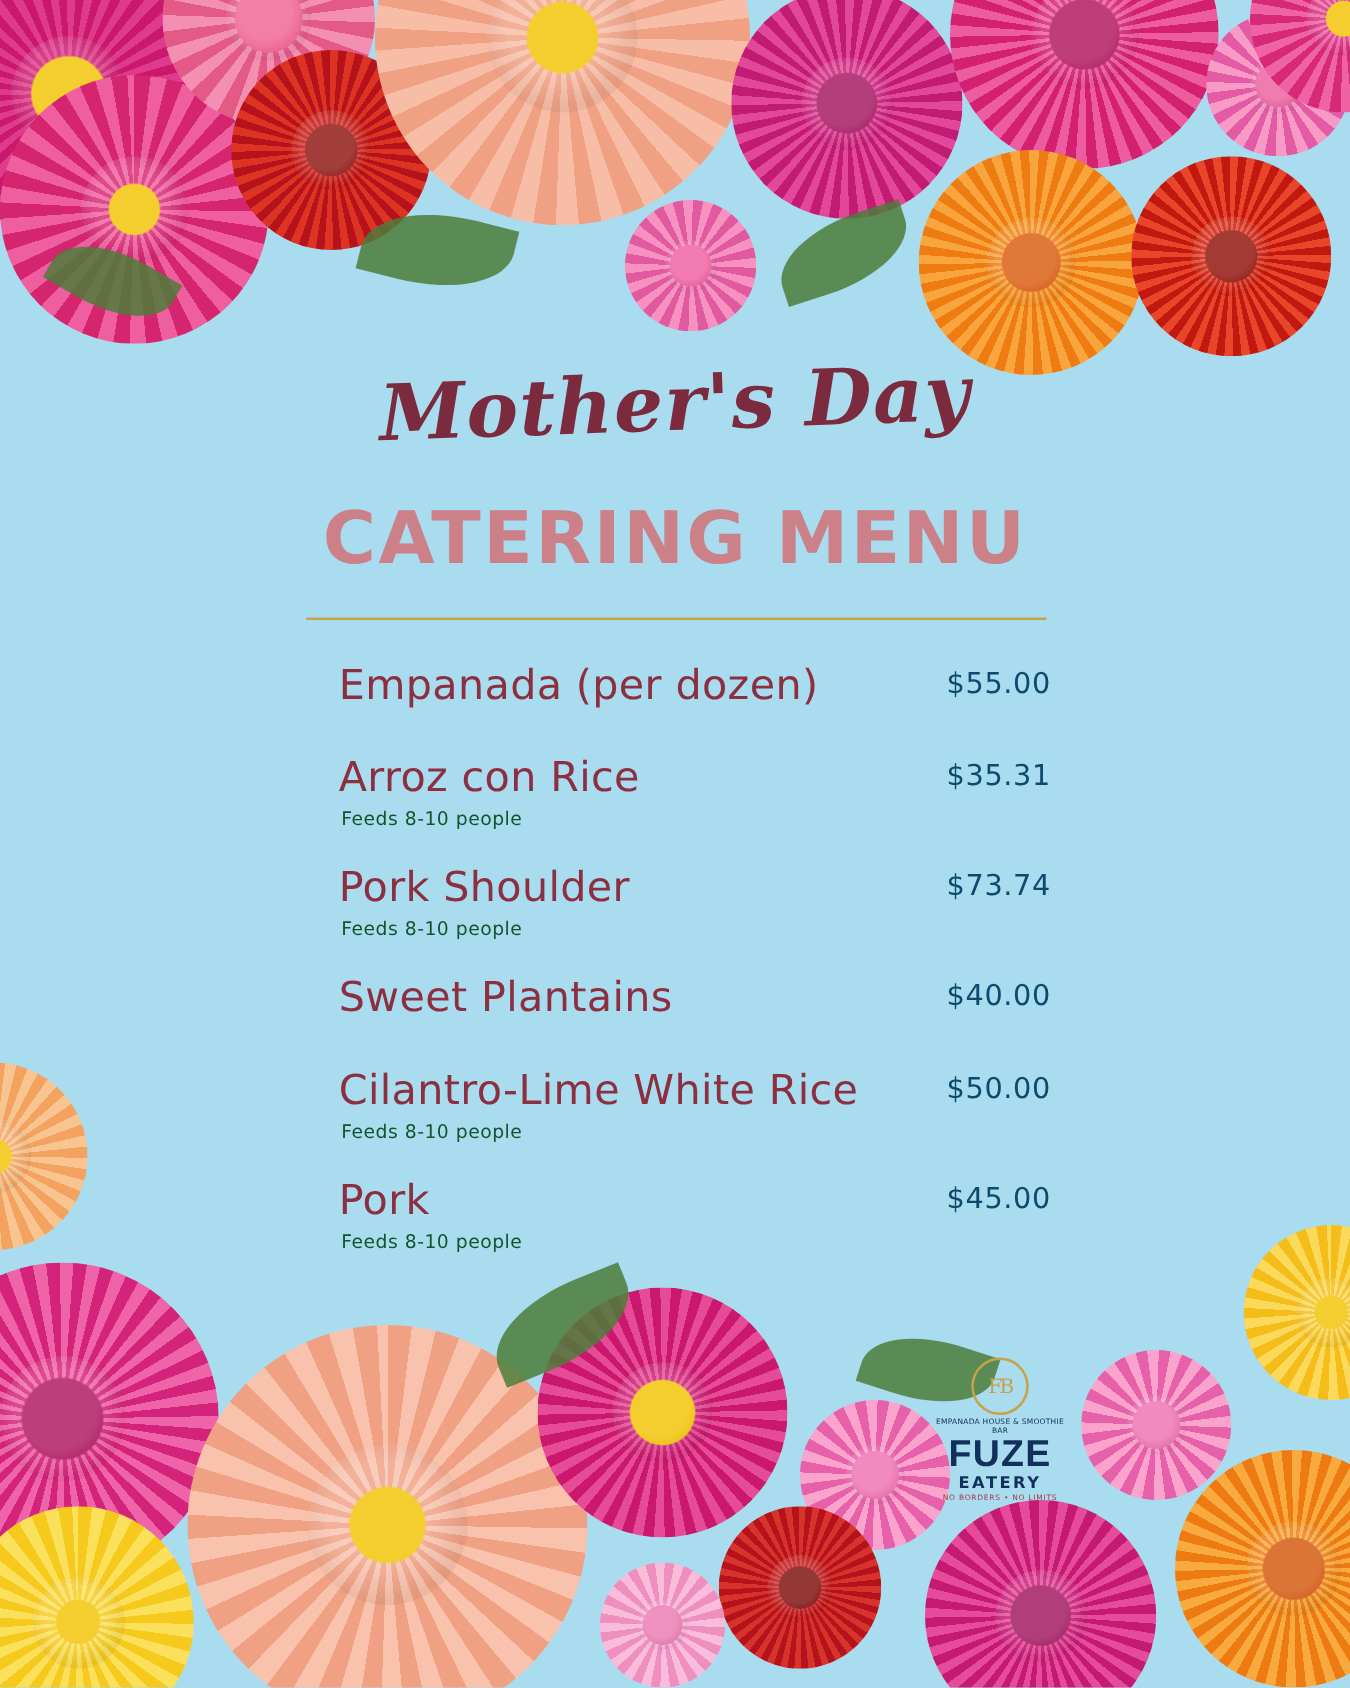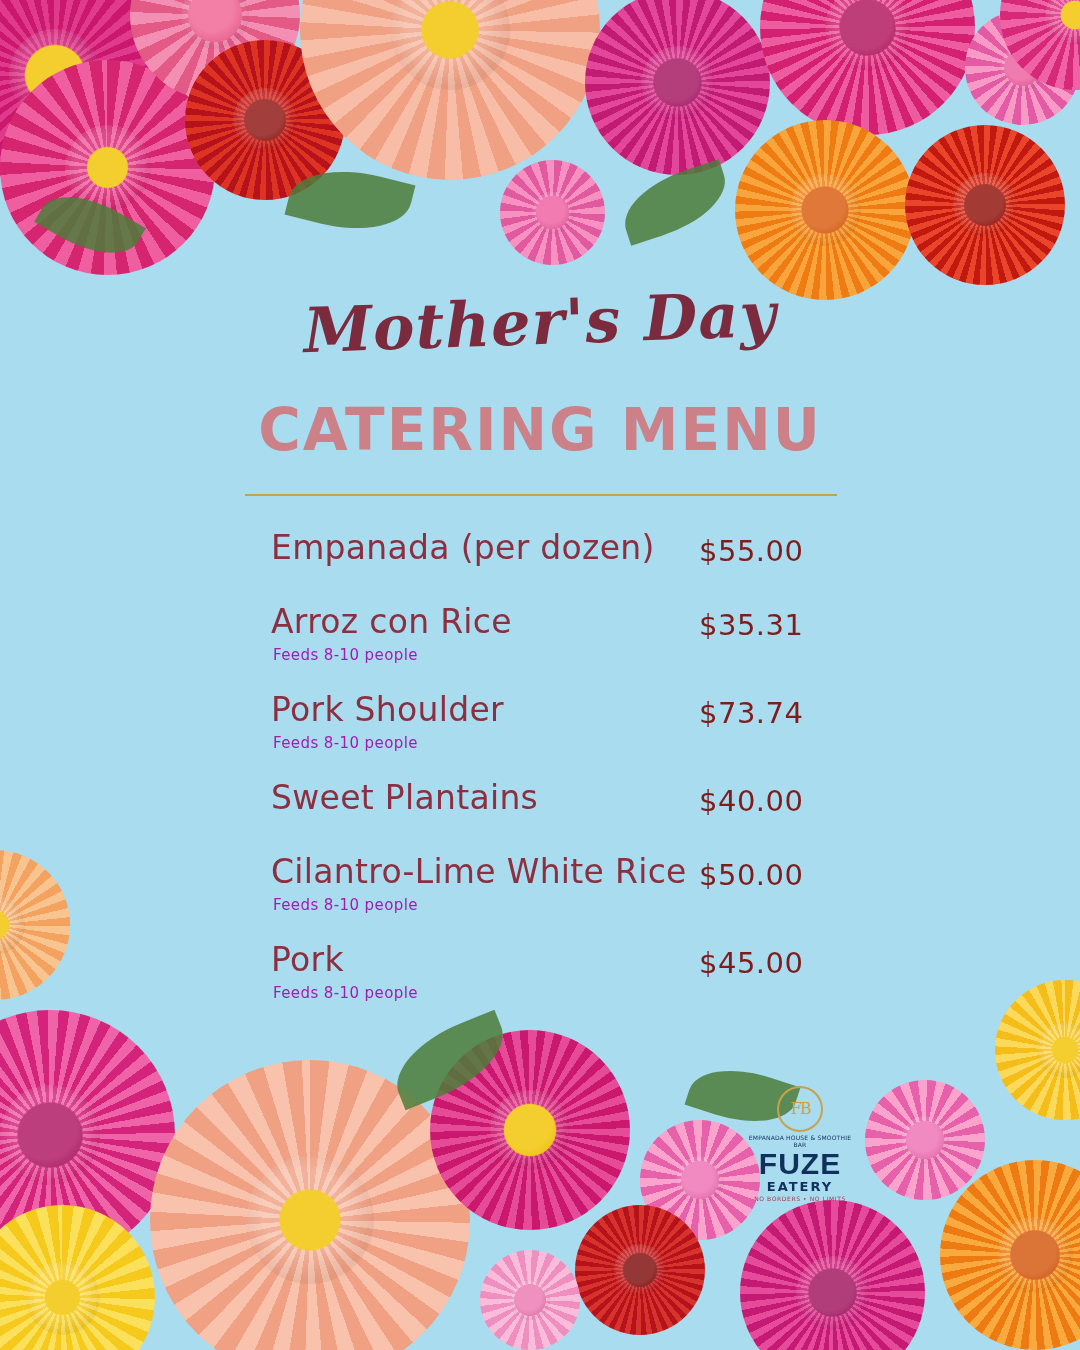--- a/index.html
+++ b/index.html
@@ -136,32 +136,32 @@
     font-size: 33px;
     color: #8c2f40;
     letter-spacing: 0.3px;
   }
   .item-note {
     position: absolute;
     left: 2px;
     top: 52px;
     font-family: "DejaVu Sans", sans-serif;
     font-size: 15px;
-    color: #a21caf;
+    color: #14532d;
     letter-spacing: 0.4px;
   }
   .item-price {
     position: absolute;
     right: 0;
     top: 14px;
     width: 200px;
-    text-align: left;
-    font-family: "DejaVu Sans", sans-serif;
-    font-size: 29px;
-    color: #7f1d1d;
+    text-align: center;
+    font-family: "DejaVu Sans", sans-serif;
+    font-size: 23px;
+    color: #0c4a6e;
     letter-spacing: 0.5px;
   }
 
   
   .logo {
     position: absolute;
     left: 744px;
     top: 1086px;
     width: 112px;
     text-align: center;

